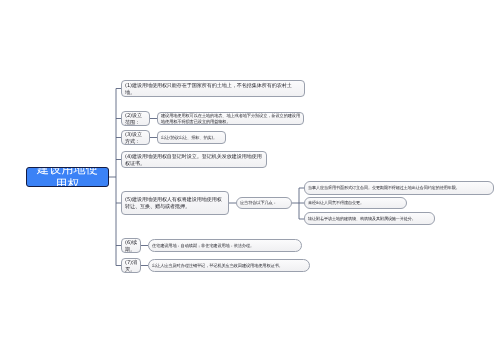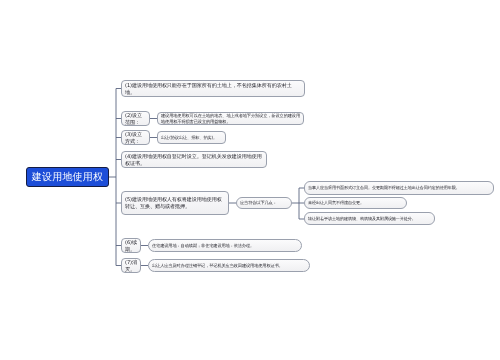--- a/index.html
+++ b/index.html
@@ -23,27 +23,27 @@
     display:flex;
     align-items:center;
     line-height:1.28;
     letter-spacing:-0.1px;
     word-break:break-all;
     overflow:hidden;
   }
   .node span{display:block;width:100%;}
 
   .root{
-    background:#1d4ed8;
+    background:#3b82f6;
     border:1px solid #141c42;
     border-radius:3px;
     color:#ffffff;
     justify-content:center;
     text-align:center;
-    font-size:10px;
+    font-size:12px;
     letter-spacing:0.2px;
     padding:0 4px;
   }
 
   .lvl1{font-size:5.1px;padding:2px 3px;}
   .lvl2{font-size:4.2px;padding:2px 3px;}
   .lvl3{font-size:4.1px;padding:2px 3px;border-radius:6px;}
   .pill{border-radius:7px;}
 </style>
 </head>

